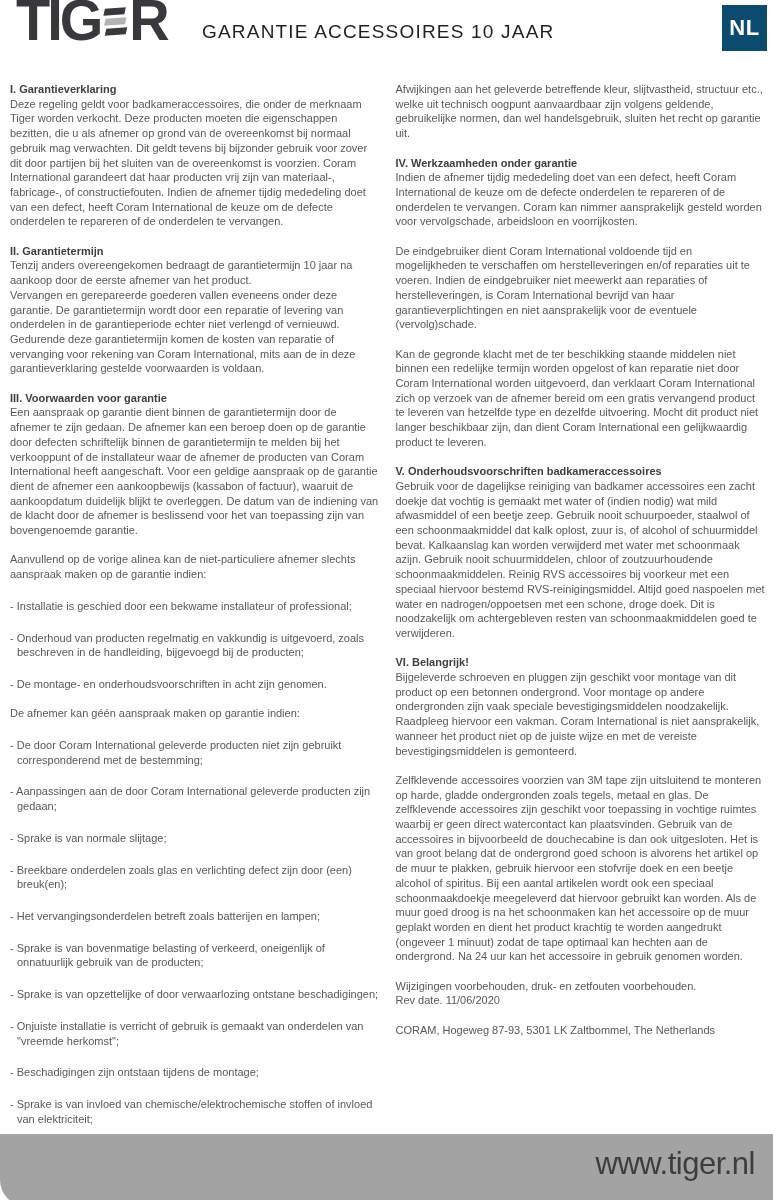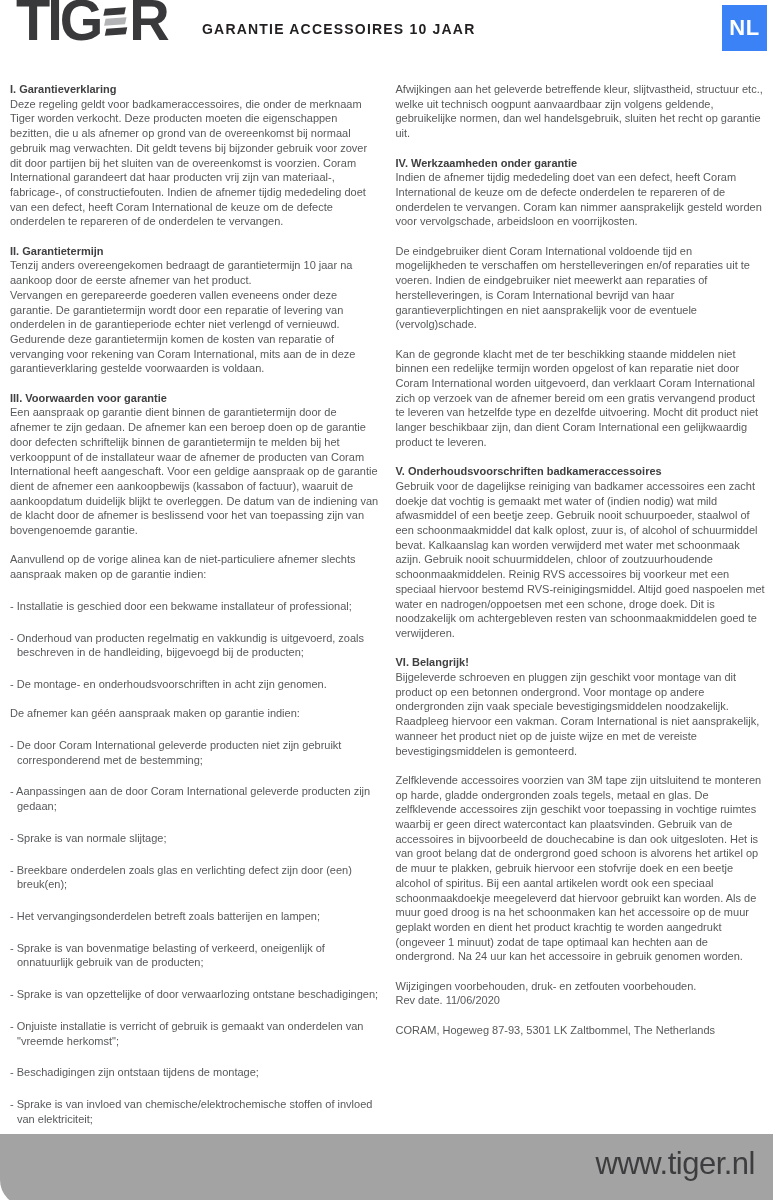--- a/index.html
+++ b/index.html
@@ -9,23 +9,23 @@
     -webkit-font-smoothing:antialiased;
   }
   
   .header{position:absolute;top:0;left:0;right:0;height:60px;}
   .logo{position:absolute;left:16px;top:2px;display:flex;align-items:flex-start;
         color:#39393b;font-weight:bold;font-size:56px;line-height:38px;letter-spacing:-3px;}
   .logo .lg-txt{transform:scaleY(1.02);}
   .logo .e-bars{display:inline-block;width:21px;margin:6px 3px 0 5px;transform:rotate(-4deg);}
   .logo .e-bars i{display:block;height:6.5px;margin-bottom:3.6px;background:#39393b;transform:skewX(-16deg);}
   .logo .e-bars i.mid{background:#b2b4b6;}
-  .page-title{position:absolute;left:202px;top:21px;font-size:14px;font-weight:bold;
+  .page-title{position:absolute;left:202px;top:21px;font-size:19px;font-weight:normal;
         letter-spacing:1.2px;color:#221f20;white-space:nowrap;}
-  .lang-badge{position:absolute;left:722px;top:5px;width:45px;height:46px;background:#3b82f6;
+  .lang-badge{position:absolute;left:722px;top:5px;width:45px;height:46px;background:#0c4a6e;
         color:#ffffff;font-weight:bold;font-size:22px;display:flex;align-items:center;
         justify-content:center;letter-spacing:0.5px;}
   
   .columns{position:absolute;top:82px;left:10px;width:755px;display:flex;}
   .col{width:372px;font-size:11px;line-height:14.7px;color:#58595b;text-align:left;}
   .col.left{margin-right:16px;}
   .blk{margin:0;}
   .blk.h{font-size:11px;line-height:14.7px;font-weight:bold;color:#404042;}
   .blk.b{padding-left:7px;text-indent:-7px;margin-top:17px;}
   .blk.g{height:14.7px;}

